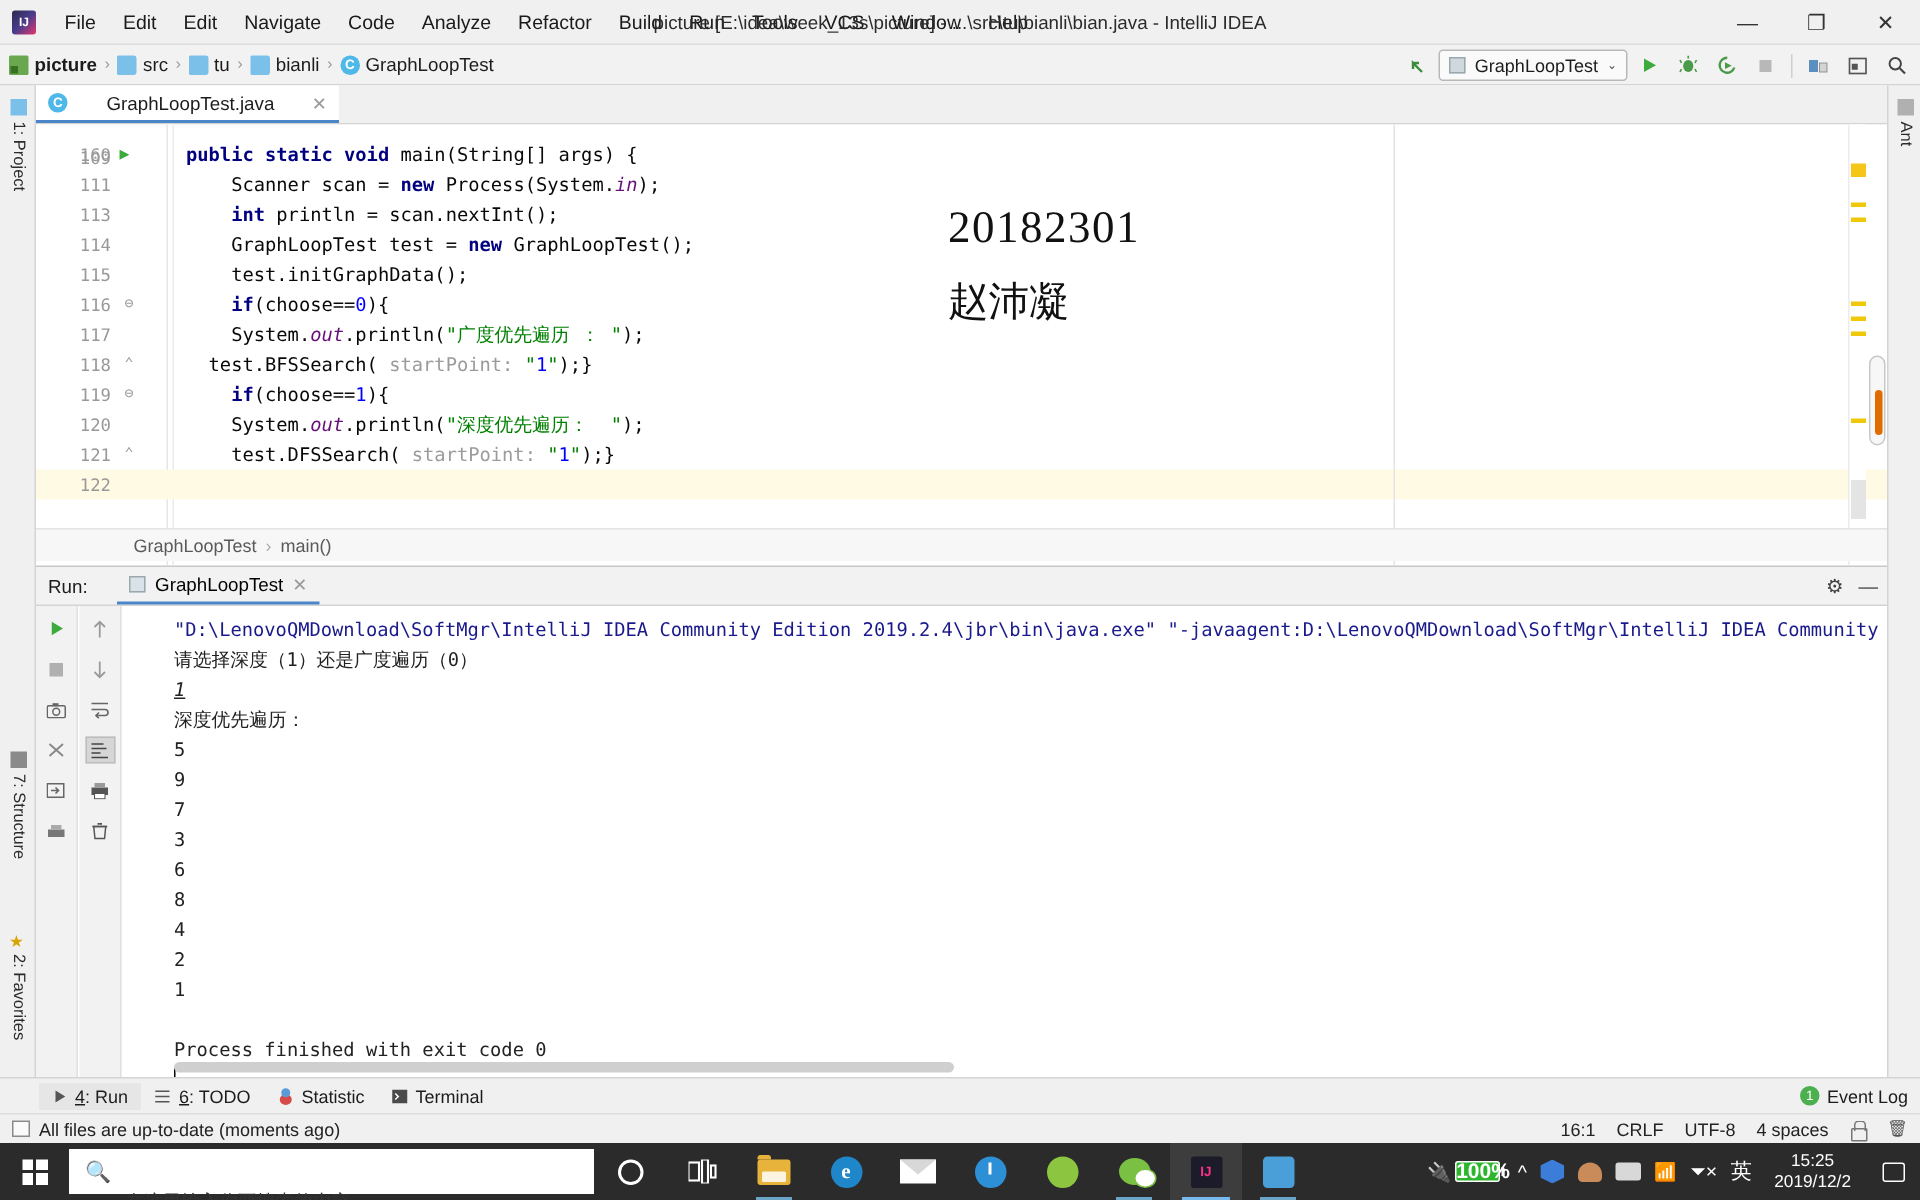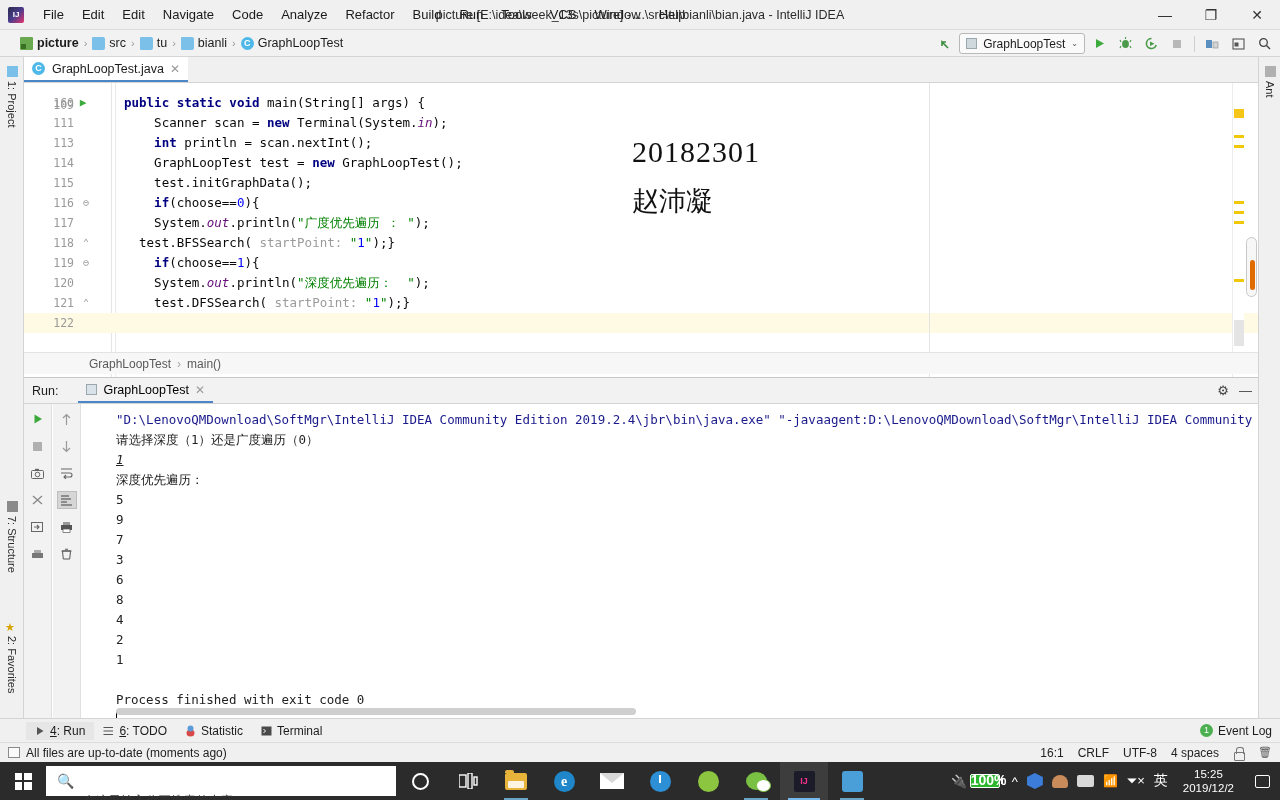--- a/index.html
+++ b/index.html
@@ -41,21 +41,21 @@
   }
   .win-btn {
     width: 46px; height: 30px; display: flex; align-items: center;
     justify-content: center; font-size: 14px; color: #333;
   }
 
   
   .navbar {
     position: absolute; top: 30px; left: 0; width: 1280px; height: 27px;
     background: #f2f2f2; border-bottom: 1px solid #d4d4d4;
-    display: flex; align-items: center; padding-left: 20px;
+    display: flex; align-items: center; padding-left: 6px;
   }
   .crumb { display: flex; align-items: center; font-size: 12.5px; color: #1c1c1c; }
   .crumb .sep { color: #9a9a9a; margin: 0 5px; font-size: 11px; }
   .crumb-ico { width: 13px; height: 13px; margin-right: 4px; flex: none; }
   .ico-module { background: #6aa84f; border-radius: 1px; position: relative; }
   .ico-module::after{content:"";position:absolute;left:1px;bottom:1px;width:5px;height:5px;background:#3a7023;}
   .ico-folder {
     background: #7ac0e8; border-radius: 1px 2px 2px 1px;
   }
   .ico-class {
@@ -103,21 +103,21 @@
   
   .editor-wrap {
     position: absolute; top: 57px; left: 24px; width: 1234px; height: 320px;
     background: #fff;
   }
   .tabstrip {
     height: 26px; background: #f0f0f0; border-bottom: 1px solid #d4d4d4;
     display: flex; align-items: flex-end;
   }
   .etab {
-    display: flex; align-items: center; gap: 3px; height: 25px;
+    display: flex; align-items: center; gap: 22px; height: 25px;
     padding: 0 8px 0 8px; background: #fff;
     border-bottom: 2px solid #4a86c8; font-size: 12.5px; color: #1c1c1c;
   }
   .etab .x { color: #9a9a9a; font-size: 12px; margin-left: 3px; }
 
   .code-area {
     position: relative; height: 294px; background: #fff;
     overflow: hidden; font-family: "DejaVu Sans Mono", monospace;
   }
   .gutter {
@@ -494,21 +494,21 @@
     <div class="code-area">
       <div class="gutter"></div>
       <div class="codefold-line"></div>
 
       <div class="cline" style="top:-8px;position:absolute;width:100%;">
         <span class="lnum">109</span>
       </div>
 
       <div class="code-lines" id="code-lines" style="top:10px;">
           <div class="cline"><span class="lnum">160</span><span class="gmark run">▶</span><span class="ctext"><span class="kw">public static void </span><span>main(String[] args) {</span></span></div>
-          <div class="cline"><span class="lnum">111</span><span class="ctext"><span>    Scanner scan = </span><span class="kw">new </span><span>Terminal(System.</span><span class="fld">in</span><span>);</span></span></div>
+          <div class="cline"><span class="lnum">111</span><span class="ctext"><span>    Scanner scan = </span><span class="kw">new </span><span>Process(System.</span><span class="fld">in</span><span>);</span></span></div>
           <div class="cline"><span class="lnum">113</span><span class="ctext"><span class="kw">    int </span><span>println = scan.nextInt();</span></span></div>
           <div class="cline"><span class="lnum">114</span><span class="ctext"><span>    GraphLoopTest test = </span><span class="kw">new </span><span>GraphLoopTest();</span></span></div>
           <div class="cline"><span class="lnum">115</span><span class="ctext"><span>    test.initGraphData();</span></span></div>
           <div class="cline"><span class="lnum">116</span><span class="gmark">⊖</span><span class="ctext"><span class="kw">    if</span><span>(choose==</span><span class="num">0</span><span>){</span></span></div>
           <div class="cline"><span class="lnum">117</span><span class="ctext"><span>    System.</span><span class="fld">out</span><span>.println(</span><span class="str">"广度优先遍历 ： "</span><span>);</span></span></div>
           <div class="cline"><span class="lnum">118</span><span class="gmark">⌃</span><span class="ctext"><span>  test.BFSSearch( </span><span class="hint">startPoint:</span><span> </span><span class="str">"</span><span class="num">1</span><span class="str">"</span><span>);}</span></span></div>
           <div class="cline"><span class="lnum">119</span><span class="gmark">⊖</span><span class="ctext"><span class="kw">    if</span><span>(choose==</span><span class="num">1</span><span>){</span></span></div>
           <div class="cline"><span class="lnum">120</span><span class="ctext"><span>    System.</span><span class="fld">out</span><span>.println(</span><span class="str">"深度优先遍历：  "</span><span>);</span></span></div>
           <div class="cline"><span class="lnum">121</span><span class="gmark">⌃</span><span class="ctext"><span>    test.DFSSearch( </span><span class="hint">startPoint:</span><span> </span><span class="str">"</span><span class="num">1</span><span class="str">"</span><span>);}</span></span></div>
           <div class="cline line-hl"><span class="lnum">122</span><span class="ctext"></span></div>

